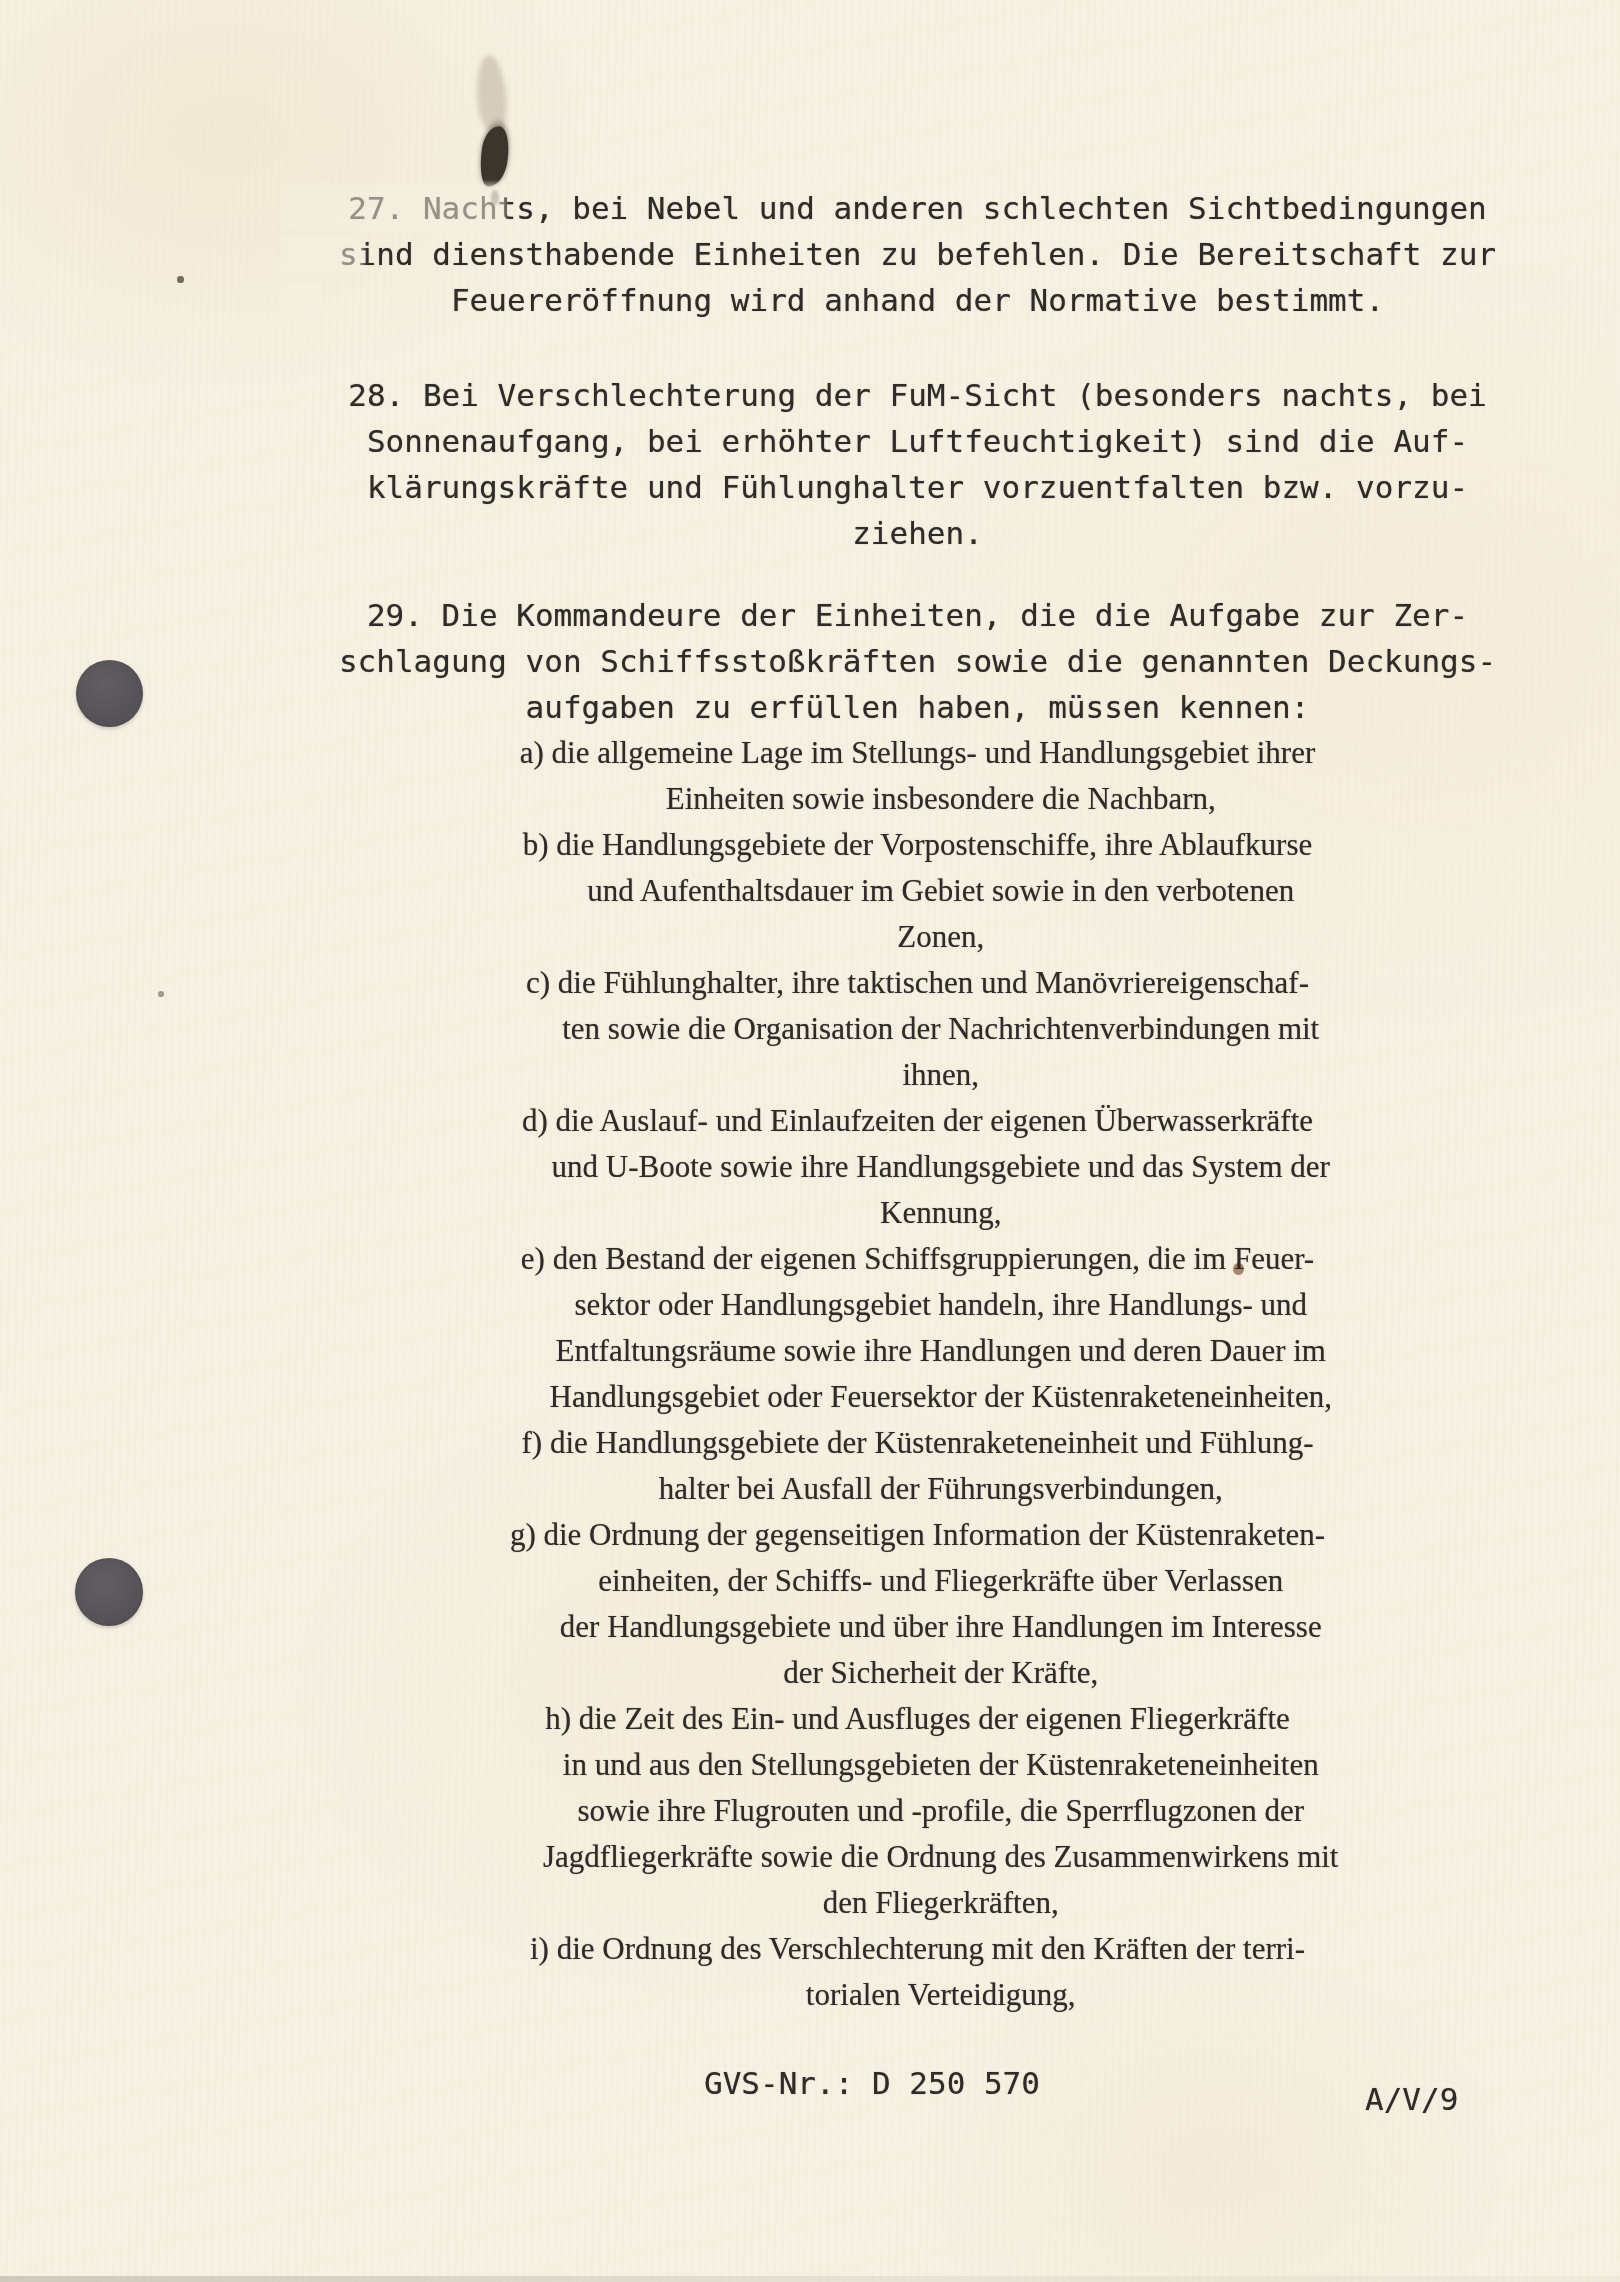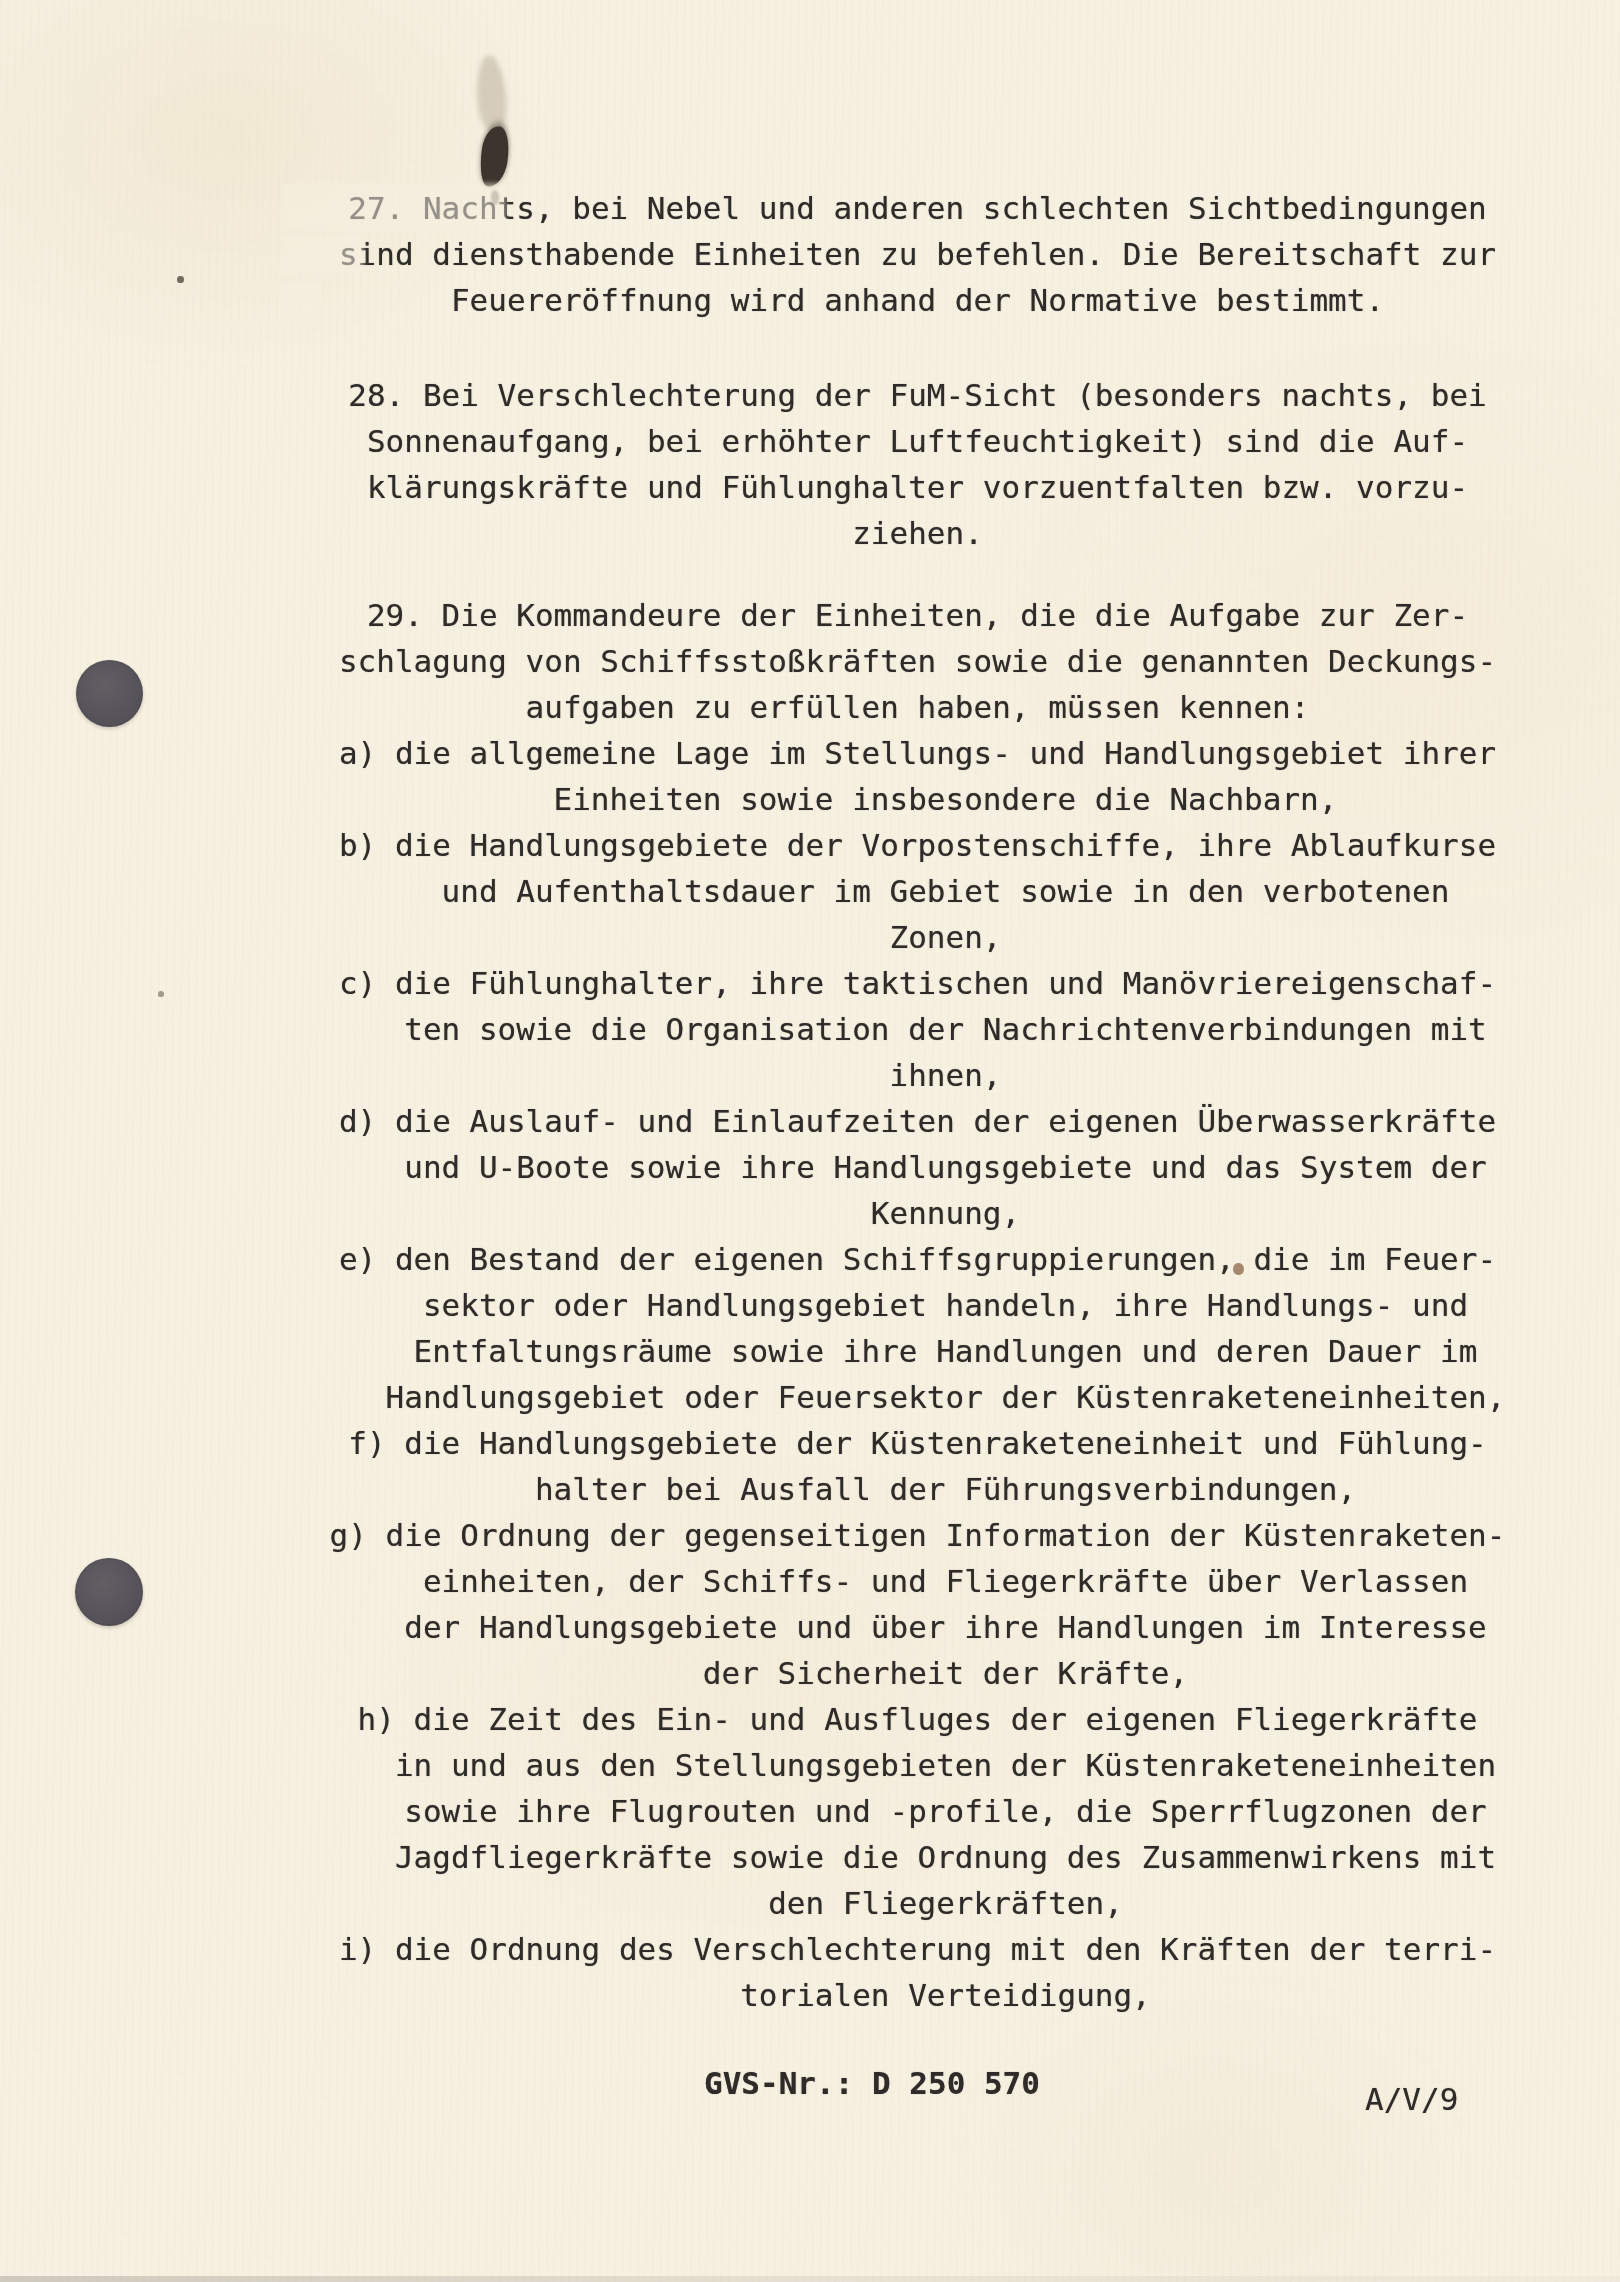--- a/index.html
+++ b/index.html
@@ -37,38 +37,38 @@
     white-space: pre-wrap;
     color: #2e2b28;
     text-shadow: 0 0 1px rgba(46,43,40,0.55);
     text-align: center;
   }
   .para.p28 { margin-top: 49px; }
   .para.p29 { margin-top: 36px; }
   .item {
     padding-left: 3ch;
     text-indent: -3ch;
+    font-family: Liberation Serif, serif;
   }
 
   
   #footer {
     position: absolute;
     top: 2060px;
     left: 0;
     width: 1621px;
     height: 46px;
   }
   #footer .gvs {
     position: absolute;
     left: 704px;
     top: 0;
     font-size: 31px;
     line-height: 46px;
     text-shadow: 0 0 1px rgba(46,43,40,0.55);
-    font-weight: bold;
   }
   #footer .pageref {
     position: absolute;
     left: 1349px;
     top: 16px;
     font-size: 31px;
     line-height: 46px;
     text-shadow: 0 0 1px rgba(46,43,40,0.55);
     margin-left: 16px;
   }

